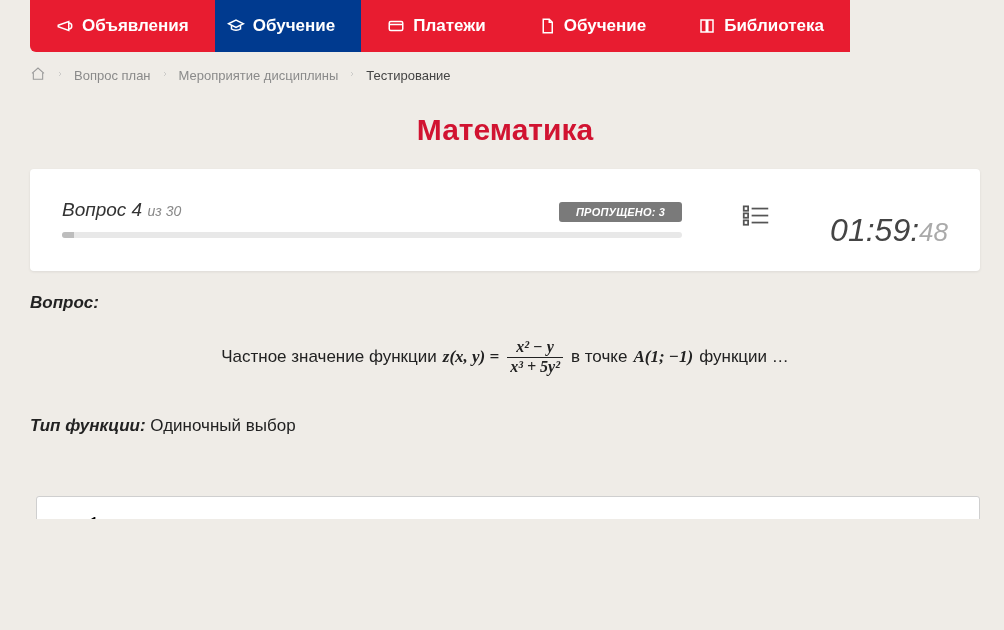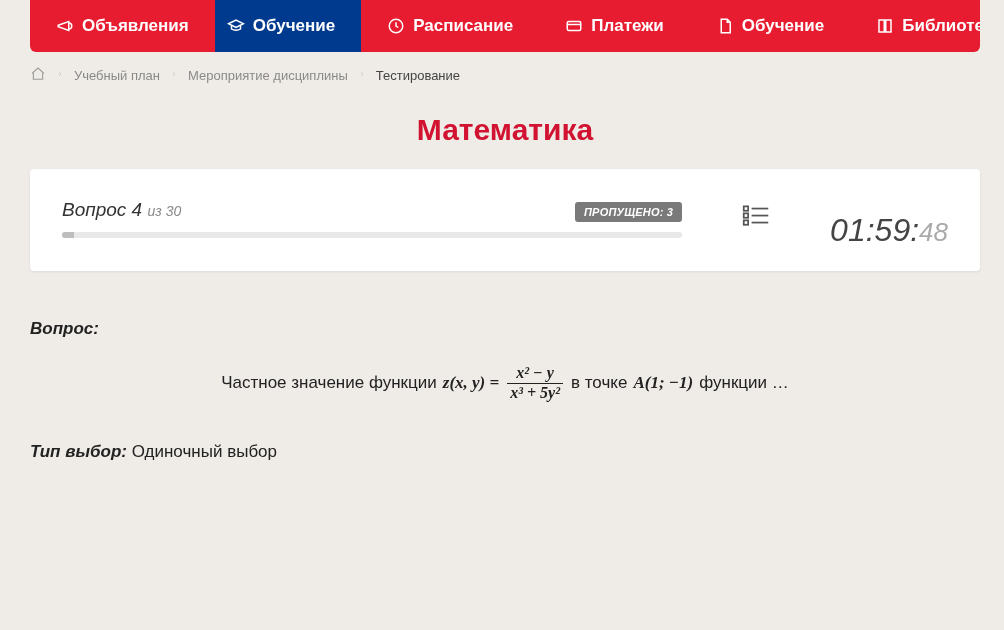--- a/index.html
+++ b/index.html
@@ -82,21 +82,21 @@
   }
   .status-left { flex: 1; }
   .q-line { display: flex; align-items: baseline; justify-content: space-between; }
   .q-title { font-size: 19px; color: #333; font-weight: 500; }
   .q-title .of { color: #888; font-size: 14px; font-weight: 400; }
   .skipped-badge {
     background: #7a7a7a;
     color: #fff;
     font-size: 11px;
     font-weight: 700;
-    padding: 4px 9px;
+    padding: 4px 17px;
     border-radius: 3px;
     letter-spacing: 0.2px;
   }
   .progress-track {
     margin-top: 10px;
     height: 6px;
     background: #e8e8e8;
     border-radius: 3px;
     position: relative;
     overflow: hidden;
@@ -114,21 +114,21 @@
     color: #444;
     font-weight: 400;
     display: flex;
     align-items: baseline;
     margin-top: 25px;
   }
   .timer .sec { color: #aaa; font-size: 26px; }
 
   
   .question-block {
-    margin: 48px 30px 0 30px;
+    margin: 22px 30px 0 30px;
     font-size: 17px;
     color: #222;
   }
   .q-label { font-style: italic; font-weight: 700; margin-bottom: 26px; }
   .q-text { display: flex; align-items: center; flex-wrap: wrap; gap: 6px; line-height: 1.9; justify-content: center; }
   .formula {
     font-family: "Times New Roman", serif;
     font-weight: 700;
     font-style: italic;
     color: #222;
@@ -188,29 +188,20 @@
         <span>Объявления</span>
       </div>
       <div class="nav-item active">
         <span class="nav-icon">
           <svg viewBox="0 0 24 24" fill="none" stroke="white" stroke-width="2">
               <path d="M2 9l10-5 10 5-10 5-10-5z"></path>
               <path d="M6 11v5c3 2 9 2 12 0v-5"></path>
             </svg>
         </span>
         <span>Обучение</span>
-      </div>
-      <div class="nav-item">
-        <span class="nav-icon">
-          <svg viewBox="0 0 24 24" fill="none" stroke="white" stroke-width="2">
-              <circle cx="12" cy="12" r="9"></circle>
-              <path d="M12 7v5l3 2"></path>
-            </svg>
-        </span>
-        <span>Расписание</span>
       </div>
       <div class="nav-item">
         <span class="nav-icon">
           <svg viewBox="0 0 24 24" fill="none" stroke="white" stroke-width="2">
               <rect x="3" y="6" width="18" height="12" rx="2"></rect>
               <path d="M3 10h18"></path>
             </svg>
         </span>
         <span>Платежи</span>
       </div>
@@ -237,21 +228,21 @@
     <div class="breadcrumb">
       <span class="home-icon">
         <svg viewBox="0 0 24 24" fill="none" stroke="#9a9a9a" stroke-width="1.6">
             <path d="M3 11l9-8 9 8"></path>
             <path d="M5 10v10h14V10"></path>
           </svg>
       </span>
       <span class="sep"><svg viewBox="0 0 24 24" fill="none" stroke="#bbb" stroke-width="2">
             <path d="M9 6l6 6-6 6"></path>
           </svg></span>
-      <a href="#">Учебный план</a>
+      <a href="#">Вопрос план</a>
       <span class="sep"><svg viewBox="0 0 24 24" fill="none" stroke="#bbb" stroke-width="2">
             <path d="M9 6l6 6-6 6"></path>
           </svg></span>
       <a href="#">Мероприятие дисциплины</a>
       <span class="sep"><svg viewBox="0 0 24 24" fill="none" stroke="#bbb" stroke-width="2">
             <path d="M9 6l6 6-6 6"></path>
           </svg></span>
       <span class="current">Тестирование</span>
     </div>
 
@@ -297,21 +288,21 @@
           <span class="num">x² − y</span>
           <span class="bar"></span>
           <span class="den">x³ + 5y²</span>
         </span>
         <span>в точке</span>
         <span class="formula">A(1;  −1)</span>
         <span>функции …</span>
       </div>
 
       <div class="ans-type-row">
-        <span class="lbl">Тип выбор:</span>
+        <span class="lbl">Тип функции:</span>
         <span>Одиночный выбор</span>
       </div>
     </div>
 
     <div class="options">
       <label class="option">
         <input type="radio" name="ans" style="">
         <span class="opt-formula frac">
           <span class="num">1</span>
           <span class="bar"></span>

